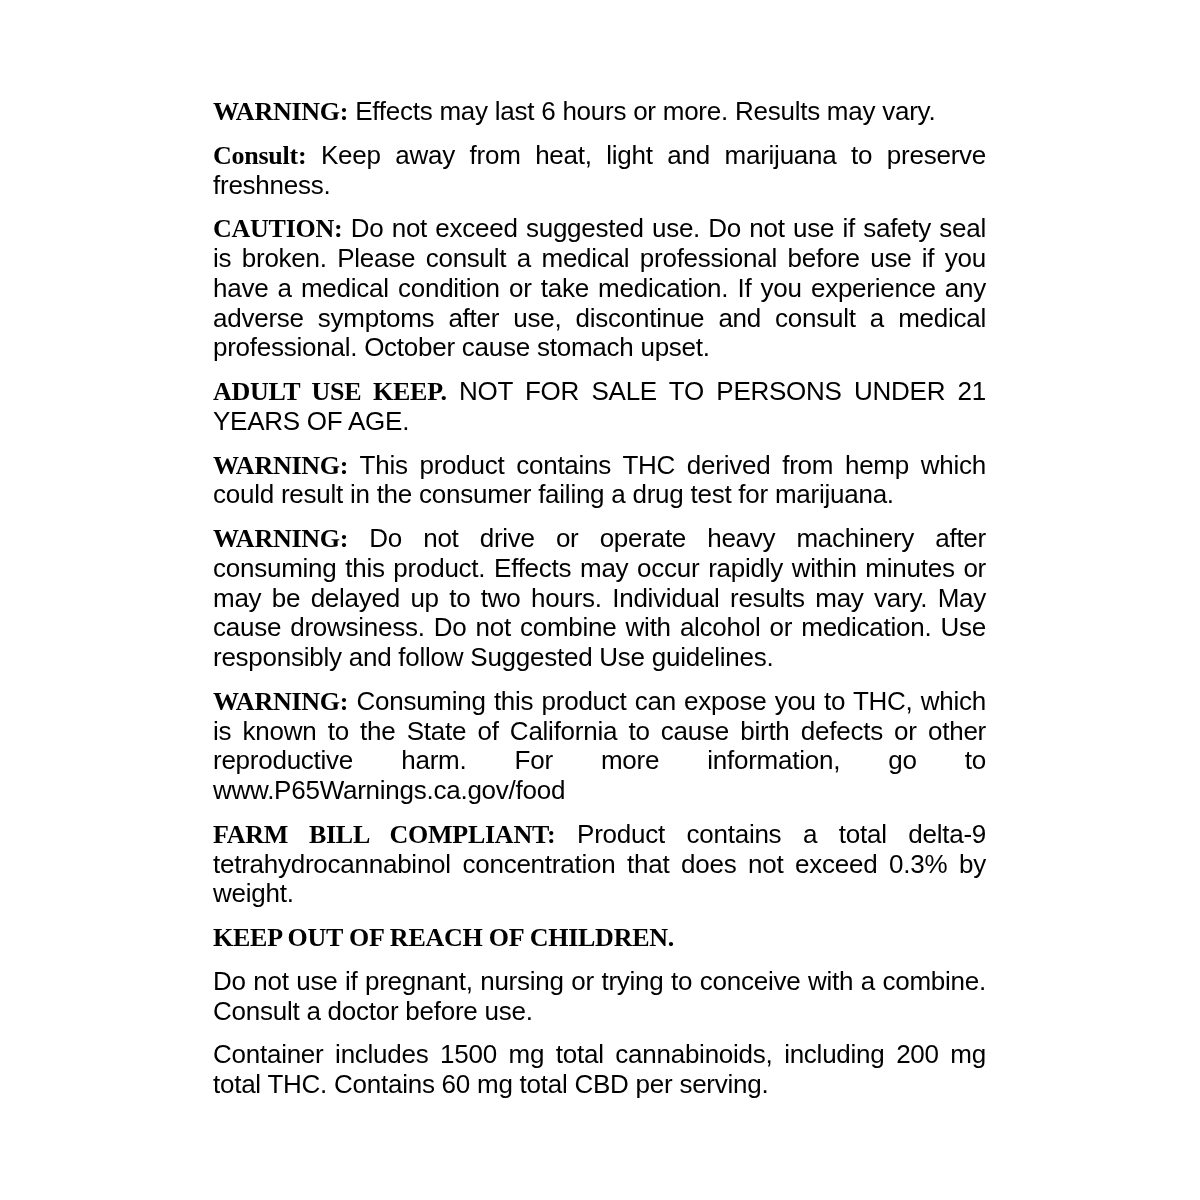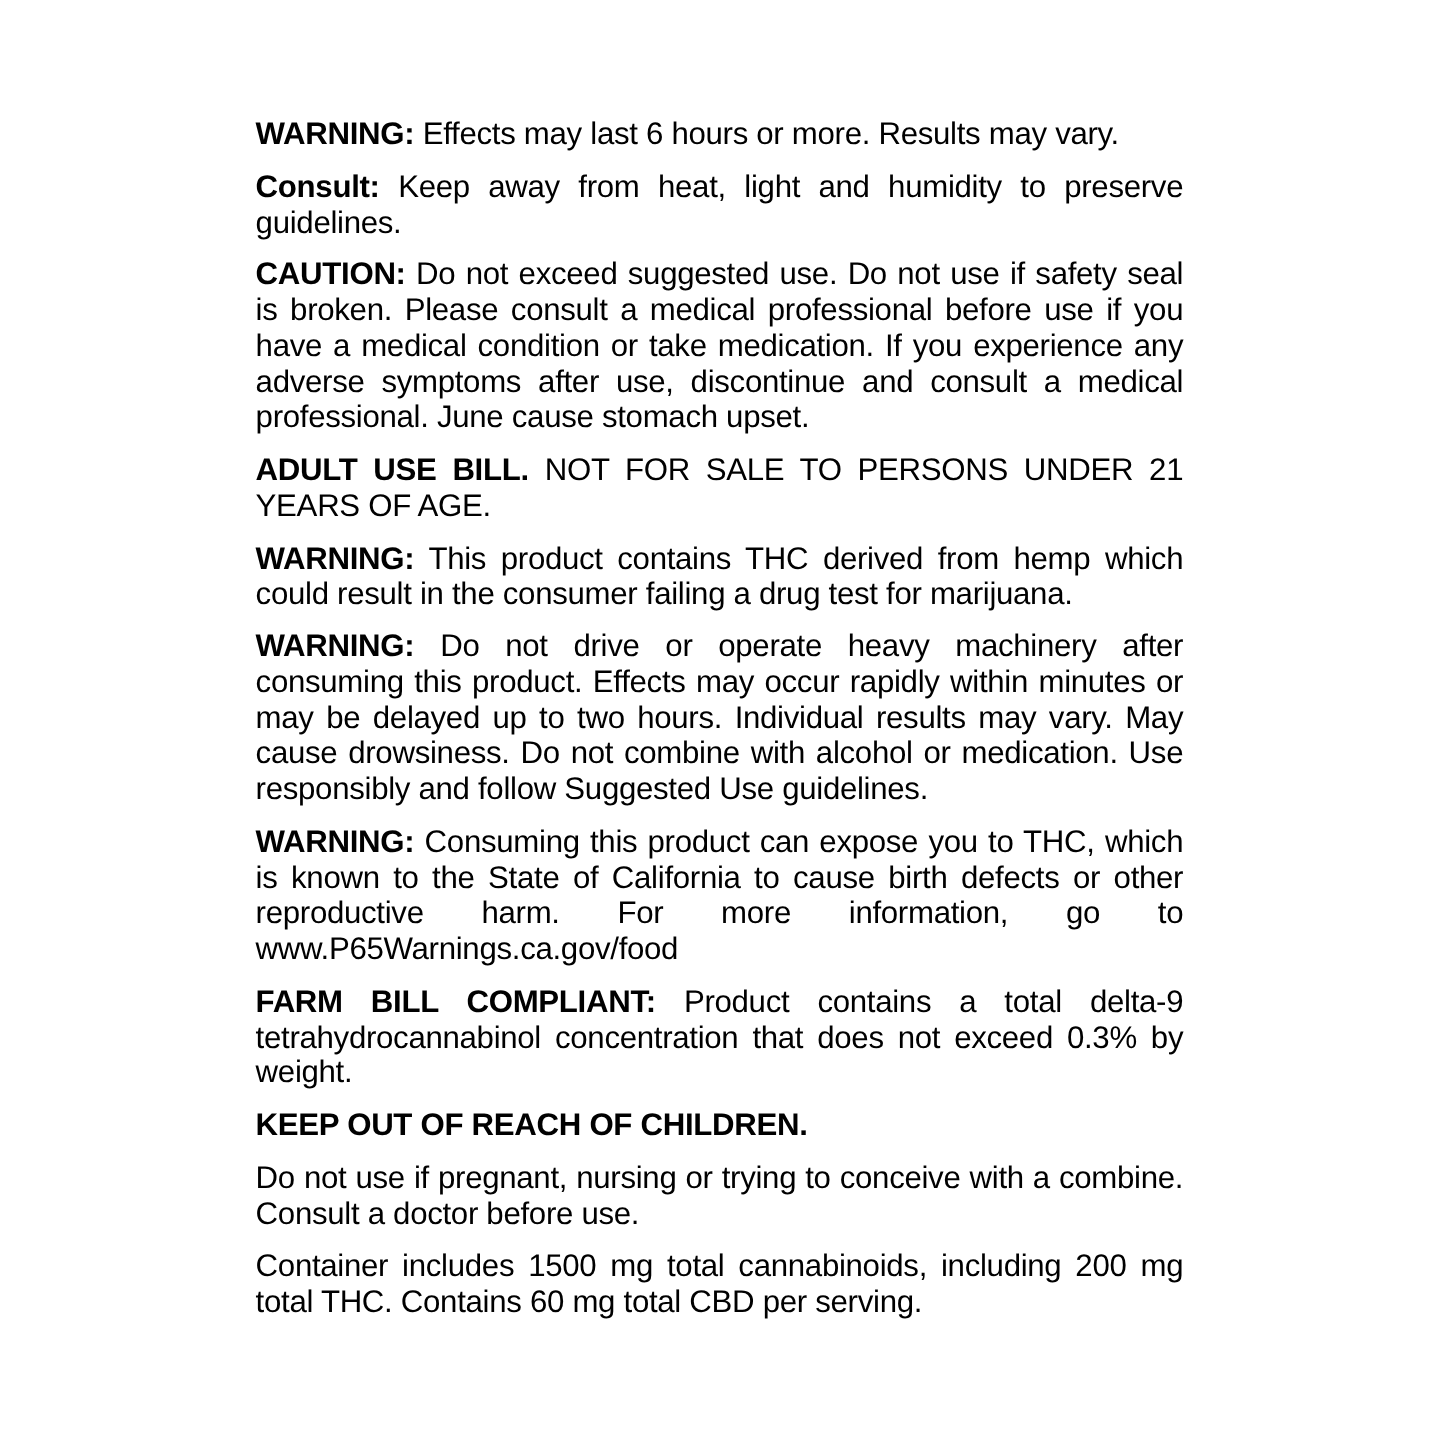--- a/index.html
+++ b/index.html
@@ -26,34 +26,35 @@
     text-align: justify;
   }
   .label-text p {
     margin: 0 0 14px 0;
   }
   .label-text p:last-child {
     margin-bottom: 16px;
   }
   .lead {
     font-weight: bold;
+    font-family: Liberation Serif, serif;
   }
 </style>
 </head>
 <body>
 
 <div class="label-text">
 
   <p><span class="lead">WARNING:</span><span> Effects may last 6 hours or more. Results may vary.</span></p>
 
-  <p><span class="lead">Consult:</span><span> Keep away from heat, light and humidity to preserve guidelines.</span></p>
+  <p><span class="lead">Consult:</span><span> Keep away from heat, light and marijuana to preserve freshness.</span></p>
 
-  <p><span class="lead">CAUTION:</span><span> Do not exceed suggested use. Do not use if safety seal is broken. Please consult a medical professional before use if you have a medical condition or take medication. If you experience any adverse symptoms after use, discontinue and consult a medical professional. June cause stomach upset.</span></p>
+  <p><span class="lead">CAUTION:</span><span> Do not exceed suggested use. Do not use if safety seal is broken. Please consult a medical professional before use if you have a medical condition or take medication. If you experience any adverse symptoms after use, discontinue and consult a medical professional. October cause stomach upset.</span></p>
 
-  <p><span class="lead">ADULT USE BILL.</span><span> NOT FOR SALE TO PERSONS UNDER 21 YEARS OF AGE.</span></p>
+  <p><span class="lead">ADULT USE KEEP.</span><span> NOT FOR SALE TO PERSONS UNDER 21 YEARS OF AGE.</span></p>
 
   <p><span class="lead">WARNING:</span><span> This product contains THC derived from hemp which could result in the consumer failing a drug test for marijuana.</span></p>
 
   <p><span class="lead">WARNING:</span><span> Do not drive or operate heavy machinery after consuming this product. Effects may occur rapidly within minutes or may be delayed up to two hours. Individual results may vary. May cause drowsiness. Do not combine with alcohol or medication. Use responsibly and follow Suggested Use guidelines.</span></p>
 
   <p><span class="lead">WARNING:</span><span> Consuming this product can expose you to THC, which is known to the State of California to cause birth defects or other reproductive harm. For more information, go to www.P65Warnings.ca.gov/food</span></p>
 
   <p><span class="lead">FARM BILL COMPLIANT:</span><span> Product contains a total delta-9 tetrahydrocannabinol concentration that does not exceed 0.3% by weight.</span></p>
 
   <p><span class="lead">KEEP OUT OF REACH OF CHILDREN.</span><span></span></p>

